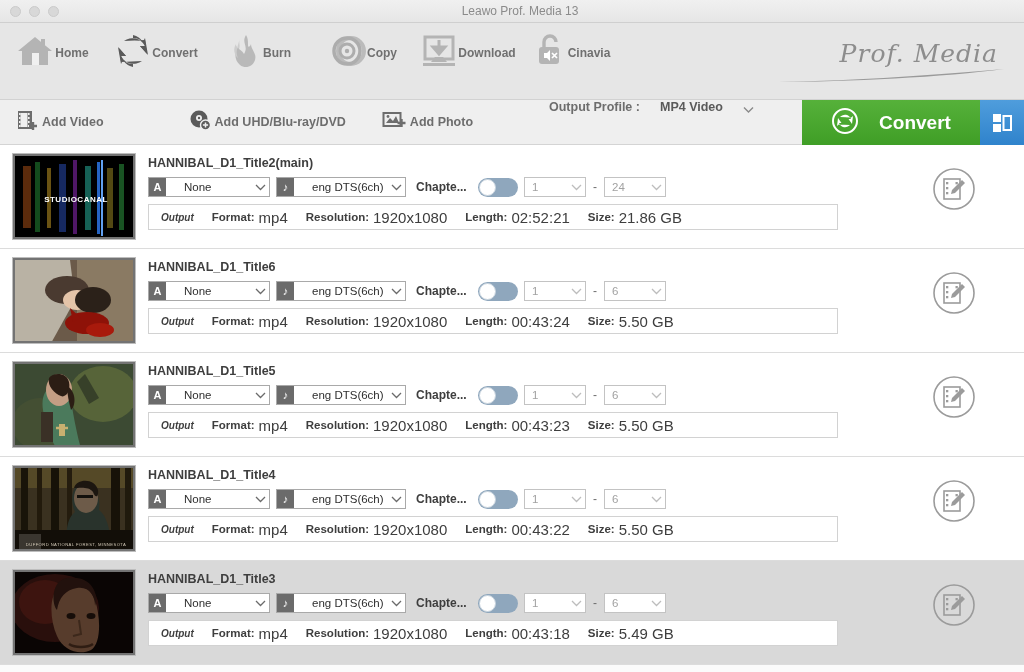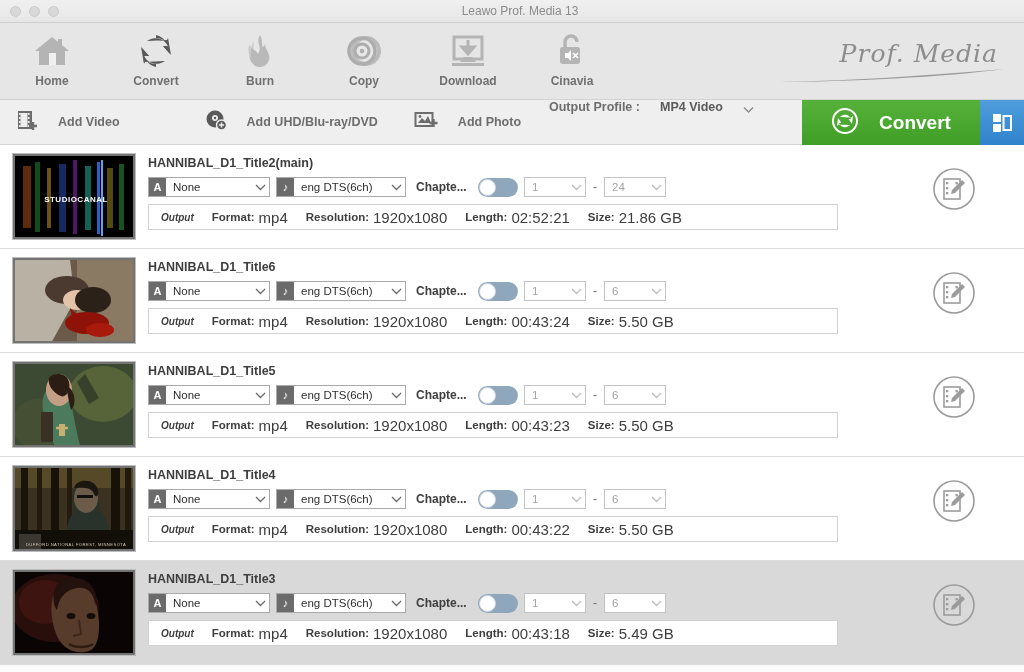--- a/index.html
+++ b/index.html
@@ -29,21 +29,21 @@
   
   .toolbar {
     height: 77px;
     background: #e6e6e6;
     border-bottom: 1px solid #d2d2d2;
     display: flex; align-items: flex-start;
     position: relative;
   }
   .tb-item {
     width: 104px; padding-top: 9px;
-    display: flex; flex-direction: column; align-items: center;
+    display: flex; flex-direction: row; align-items: center;
     cursor: pointer;
     justify-content: center;
   }
   .tb-ico { height: 38px; display: flex; align-items: center; justify-content: center; }
   .tb-label {
     margin-top: 4px;
     font-size: 12px; font-weight: bold; color: #707070;
   }
   .brand {
     position: absolute; right: 18px; top: 16px;
@@ -61,21 +61,21 @@
 
   
   .actionbar {
     height: 45px;
     background: #efefef;
     border-bottom: 1px solid #d4d4d4;
     display: flex; align-items: center;
     position: relative;
   }
   .ab-item {
-    display: flex; align-items: center; gap: 20px;
+    display: flex; align-items: center; gap: 4px;
     height: 100%;
     cursor: pointer;
   }
   .ab-label { font-size: 12.5px; font-weight: bold; color: #6d6d6d; }
   .ab-profile {
     position: absolute; left: 549px; top: 0; height: 100%;
     display: flex; gap: 20px;
   }
   .ab-profile .lbl { font-size: 12.5px; font-weight: bold; color: #6d6d6d; }
   .ab-profile .val { font-size: 12.5px; font-weight: bold; color: #5a5a5a; }
@@ -138,21 +138,21 @@
     font-size: 11.5px; color: #2f2f2f;
     cursor: pointer;
   }
   .sel .badge {
     width: 17px; height: 18px; margin: 0 1px 0 0;
     background: #6b6b6b; color: #fff;
     display: flex; align-items: center; justify-content: center;
     font-size: 11px; font-weight: bold;
     flex: none;
   }
-  .sel .txt { padding: 0 6px; flex: 1; white-space: nowrap; overflow: hidden; }
+  .sel .txt { padding: 0 17px; flex: 1; white-space: nowrap; overflow: hidden; }
   .sel .carat {
     width: 18px; flex: none;
     display: flex; align-items: center; justify-content: center;
     color: #666;
   }
   .sel-sub { width: 122px; }
   .sel-aud { width: 130px; }
 
   .chap-label {
     font-size: 12px; font-weight: bold; color: #3e3e3e;

